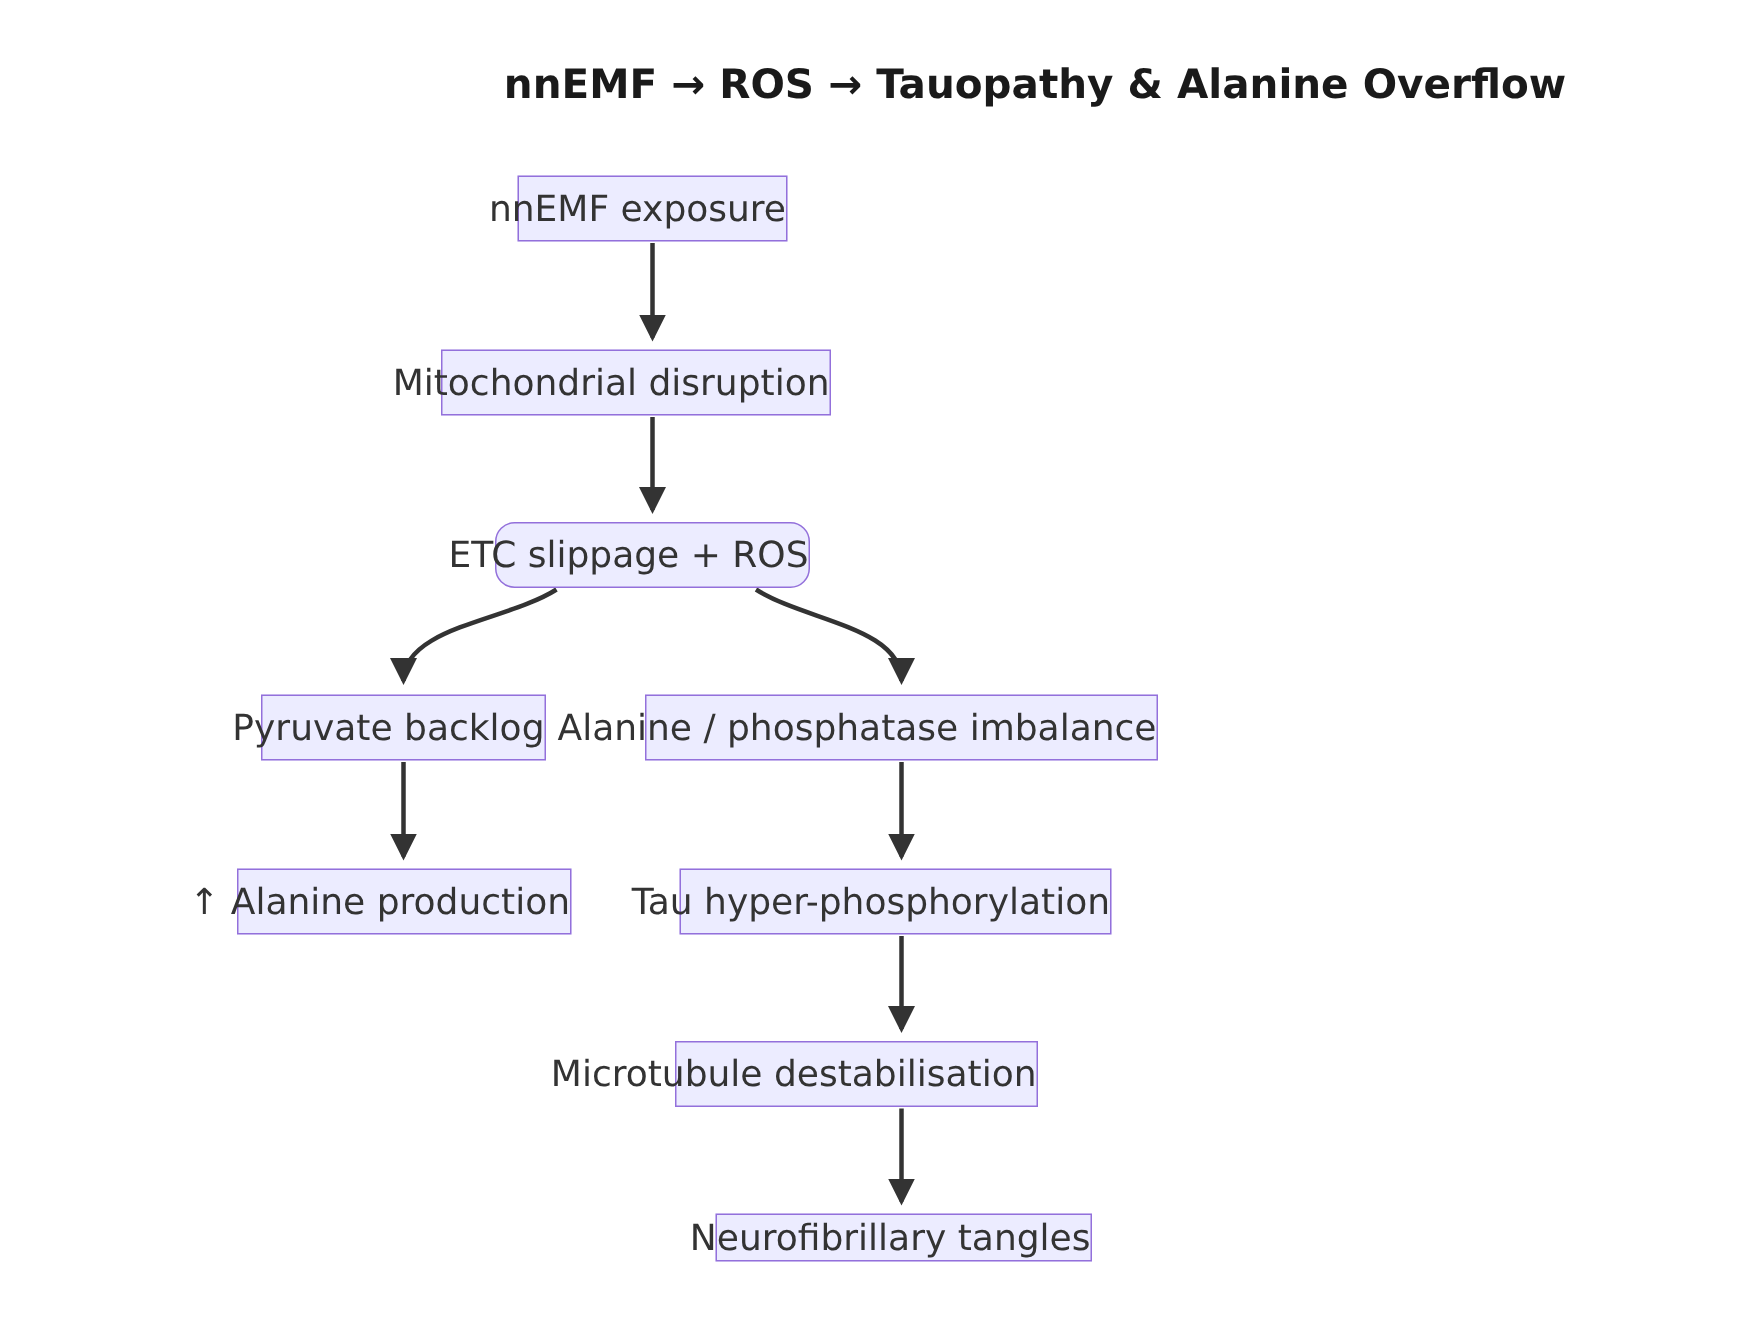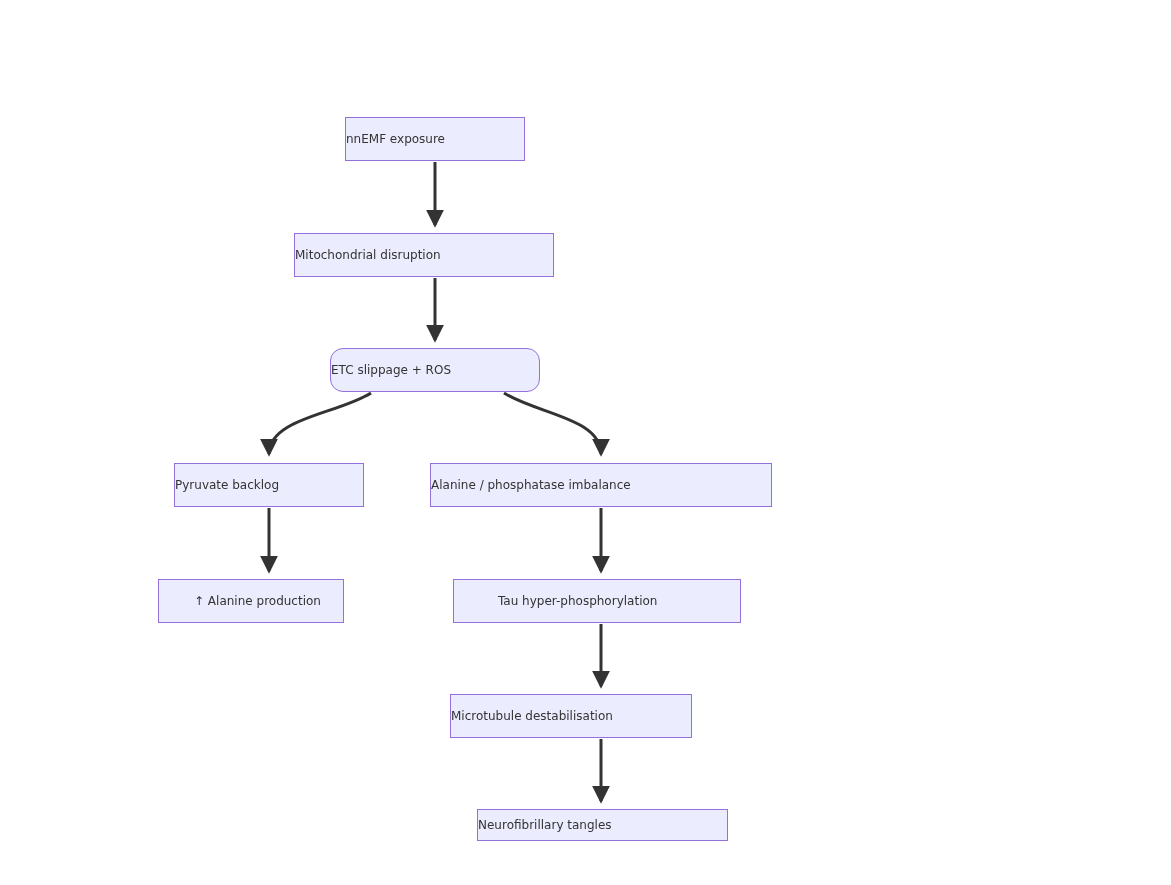--- a/index.html
+++ b/index.html
@@ -27,23 +27,23 @@
     letter-spacing: 0px;
     white-space: nowrap;
   }
   .node {
     position: absolute;
     box-sizing: border-box;
     background: var(--node-fill, #ECECFF);
     border: 1.5px solid var(--node-border, #9370DB);
     display: flex;
     align-items: center;
-    justify-content: flex-start;
+    justify-content: flex-end;
     color: var(--text-color, #333333);
-    font-size: 12px;
+    font-size: 24px;
     white-space: nowrap;
   }
   .edge-layer {
     position: absolute;
     left: 0;
     top: 0;
     width: 1171px;
     height: 885px;
     pointer-events: none;
   }
@@ -55,20 +55,21 @@
   #arrowhead path {
     fill: var(--edge-color, #333333);
     stroke: none;
   }
 </style>
 </head>
 <body>
 
 <div class="canvas" style="--bg: #ffffff; --node-fill: #ECECFF; --node-border: #9370DB; --text-color: #333333; --edge-color: #333333; --title-color: #1a1a1a;">
 
+  <div class="diagram-title">nnEMF → ROS → Tauopathy &amp; Alanine Overflow</div>
 
   <svg class="edge-layer" viewBox="0 0 1171 885" xmlns="http://www.w3.org/2000/svg">
     <defs>
       <marker id="arrowhead" viewBox="0 0 10 10" refX="8.5" refY="5" markerWidth="18" markerHeight="18" markerUnits="userSpaceOnUse" orient="auto">
         <path d="M0,0 L10,5 L0,10 z"></path>
       </marker>
     </defs>
     <g>
         <path d="M435,162 L435,225" class="edge" marker-end="url(#arrowhead)"></path>
         <path d="M435,278 L435,340" class="edge" marker-end="url(#arrowhead)"></path>
@@ -90,21 +91,21 @@
       </div>
       <div class="node" style="left: 330px; top: 348px; width: 210px; height: 44px; border-radius: 13px;">
         <span>ETC slippage + ROS</span>
       </div>
       <div class="node" style="left: 174px; top: 463px; width: 190px; height: 44px;">
         <span>Pyruvate backlog</span>
       </div>
       <div class="node" style="left: 430px; top: 463px; width: 342px; height: 44px;">
         <span>Alanine / phosphatase imbalance</span>
       </div>
-      <div class="node" style="left: 158px; top: 579px; width: 186px; height: 44px; padding-left: 35px;">
+      <div class="node" style="left: 158px; top: 579px; width: 223px; height: 44px; padding-left: 35px;">
         <span>↑ Alanine production</span>
       </div>
       <div class="node" style="left: 453px; top: 579px; width: 288px; height: 44px; padding-left: 44px;">
         <span>Tau hyper-phosphorylation</span>
       </div>
       <div class="node" style="left: 450px; top: 694px; width: 242px; height: 44px;">
         <span>Microtubule destabilisation</span>
       </div>
       <div class="node" style="left: 477px; top: 809px; width: 251px; height: 32px;">
         <span>Neurofibrillary tangles</span>

